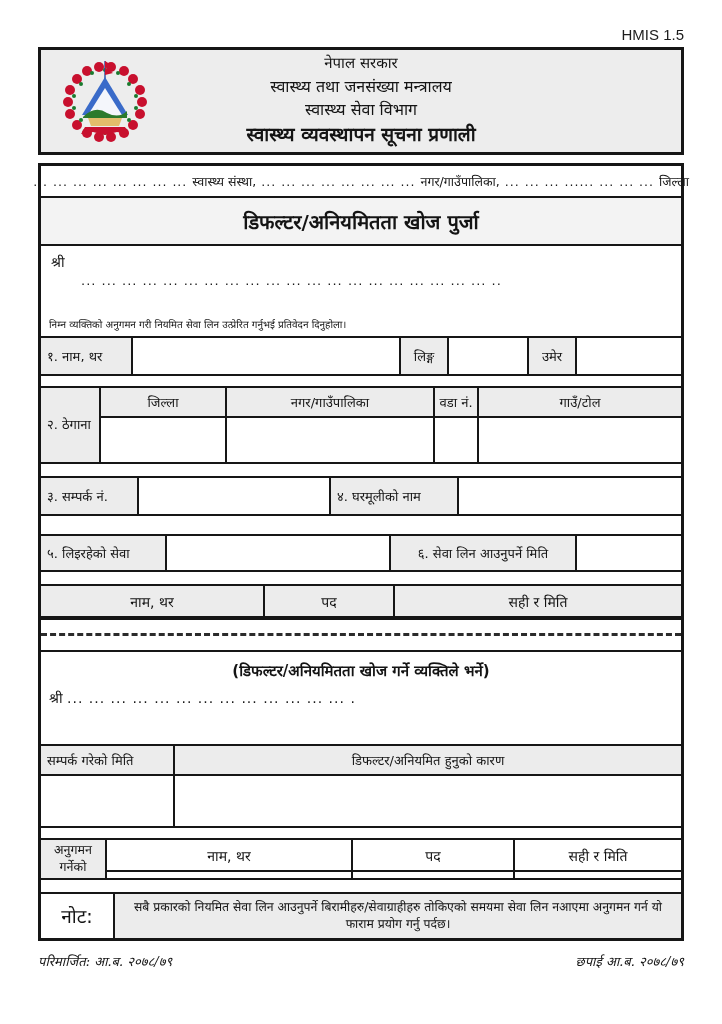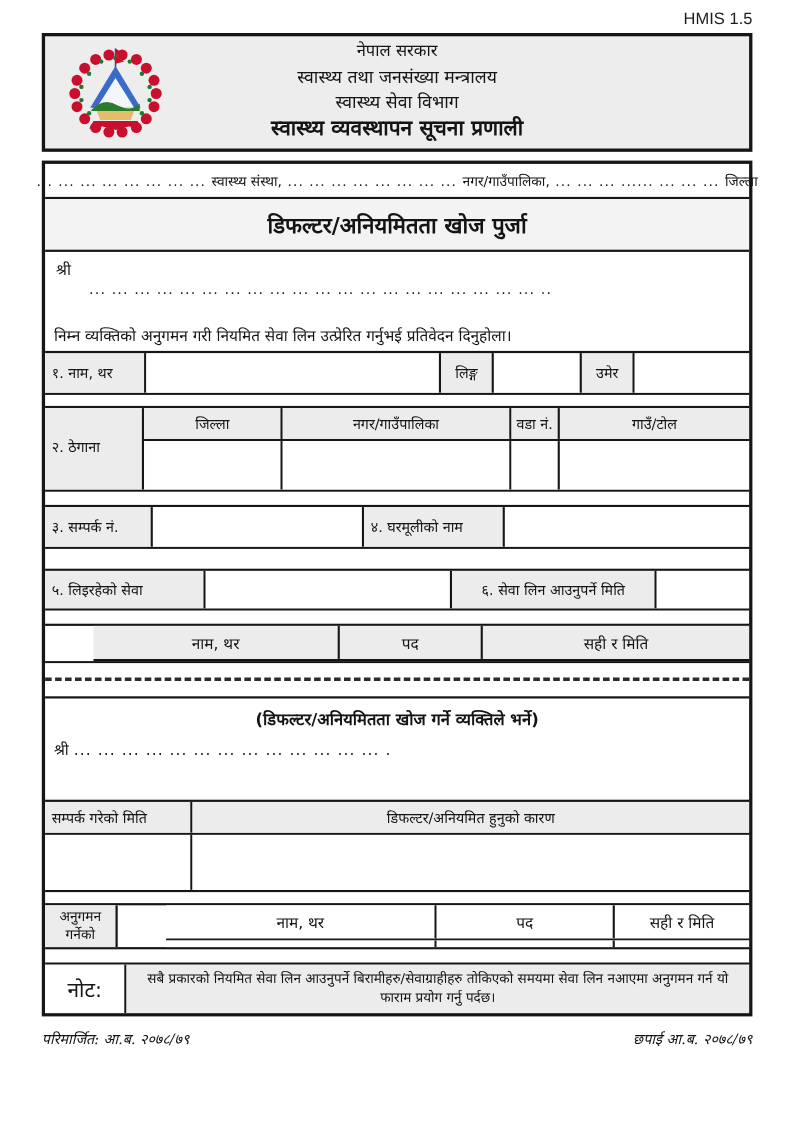--- a/index.html
+++ b/index.html
@@ -2,21 +2,21 @@
 <html><head>
 <meta charset="utf-8">
 <style>
   html,body { margin:0; padding:0; background:#fff; }
   .page {
     width:722px; height:1024px; background:#ffffff; position:relative;
     font-family:"DejaVu Sans","Liberation Sans",sans-serif; color:#141414;
     overflow:hidden;
   }
   .inner { margin:0 38px; }
-  .hmis { text-align:right; padding-top:9px; font-size:15px; font-family:"Liberation Sans",sans-serif; color:#1c1c1c; }
+  .hmis { text-align:right; padding-top:26px; font-size:15px; font-family:"Liberation Sans",sans-serif; color:#1c1c1c; }
 
   
   .letterhead {
     margin-top:4px; border:3px solid #161616; background:#ededed;
     height:102px; display:flex; align-items:center; position:relative;
   }
   .emblem { width:100px; height:92px; margin-left:14px; flex:0 0 auto; position:relative; z-index:2; }
   .lh-text { position:absolute; left:0; right:0; text-align:center; line-height:1.45; }
   .lh-line1 { font-size:15px; }
   .lh-line  { font-size:16px; }
@@ -27,56 +27,56 @@
   .sect { border-bottom:2px solid #161616; }
   .bt   { border-top:2px solid #161616; }
 
   .inst-row { height:30px; display:flex; align-items:center; justify-content:center; font-size:12.5px; gap:5px; white-space:nowrap; }
   .dots { letter-spacing:1px; color:#1a1a1a; }
 
   .title-row { height:46px; background:#f3f3f3; display:flex; align-items:center; justify-content:center; font-weight:bold; font-size:20px; }
 
   .shri-block { height:80px; padding:6px 10px 4px; position:relative; font-size:14px; }
   .shri-dots { margin-left:30px; margin-top:2px; font-size:13px; }
-  .intro { position:absolute; bottom:5px; left:8px; font-size:14px;text-align:right; }
+  .intro { position:absolute; bottom:5px; left:8px; font-size:10px;text-align:right; }
 
   .frow { display:flex; align-items:stretch; }
   .cell { border-right:2px solid #161616; box-sizing:border-box;text-align:center; }
   .cell:last-child { border-right:none; }
   .lbl { background:#ececec; display:flex; align-items:center; padding:0 6px; font-size:13px; }
   .lbl.center { justify-content:center; text-align:center; padding:0 17px; }
   .inp { background:#ffffff; }
 
   
   .r1 { height:36px; }
   .c-name-lbl { width:92px; }  .c-name-inp { flex:1; }
   .c-sex-lbl  { width:48px; }  .c-sex-inp  { width:80px; }
   .c-age-lbl  { width:48px; }  .c-age-inp  { width:104px; }
 
   .gap10{height:10px;} .gap12{height:12px;} .gap18{height:18px;}
 
   
-  .c-addr-lbl { width:90px; }
+  .c-addr-lbl { width:60px; }
   .addr-right { flex:1; display:flex; flex-direction:column; }
   .addr-head { height:28px; border-bottom:2px solid #161616; }
   .addr-body { height:44px; }
   .c-ad1 { width:126px; } .c-ad2 { width:208px; } .c-ad3 { width:44px; } .c-ad4 { flex:1; }
   .addr-head .cell { background:#ececec; display:flex; align-items:center; justify-content:center; font-size:13px; }
 
   
   .r34 { height:36px; }
   .c34a { width:98px; } .c34b { width:192px; } .c34c { width:128px; } .c34d { flex:1; }
 
   
   .r56 { height:34px; }
-  .c56a { width:146px; } .c56b { width:224px; } .c56c { width:186px; } .c56d { flex:1; }
+  .c56a { width:126px; } .c56b { width:224px; } .c56c { width:186px; } .c56d { flex:1; }
 
   
   .span-lbl { display:flex; align-items:center; padding:2px 6px; font-size:13px; background:#ececec; line-height:1.35; }
-  .tbl-right { flex:1; display:flex; flex-direction:column;margin-left:44px; }
+  .tbl-right { flex:1; display:flex; flex-direction:column; }
   .tbl-head { border-bottom:2px solid #161616; display:flex; }
   .tbl-head .cell { display:flex; align-items:center; justify-content:center; font-size:14px; }
   .tbl-body { display:flex; flex:1; }
   .asg-head { height:30px; } .asg-head .cell { background:#ececec; }
   .asg-body { height:28px; }
   .c-as1 { width:224px; } .c-as2 { width:130px; } .c-as3 { flex:1; }
   .c-asg-lbl { width:126px; }
 
   
   .tear { height:30px; position:relative; background:#fff; }

